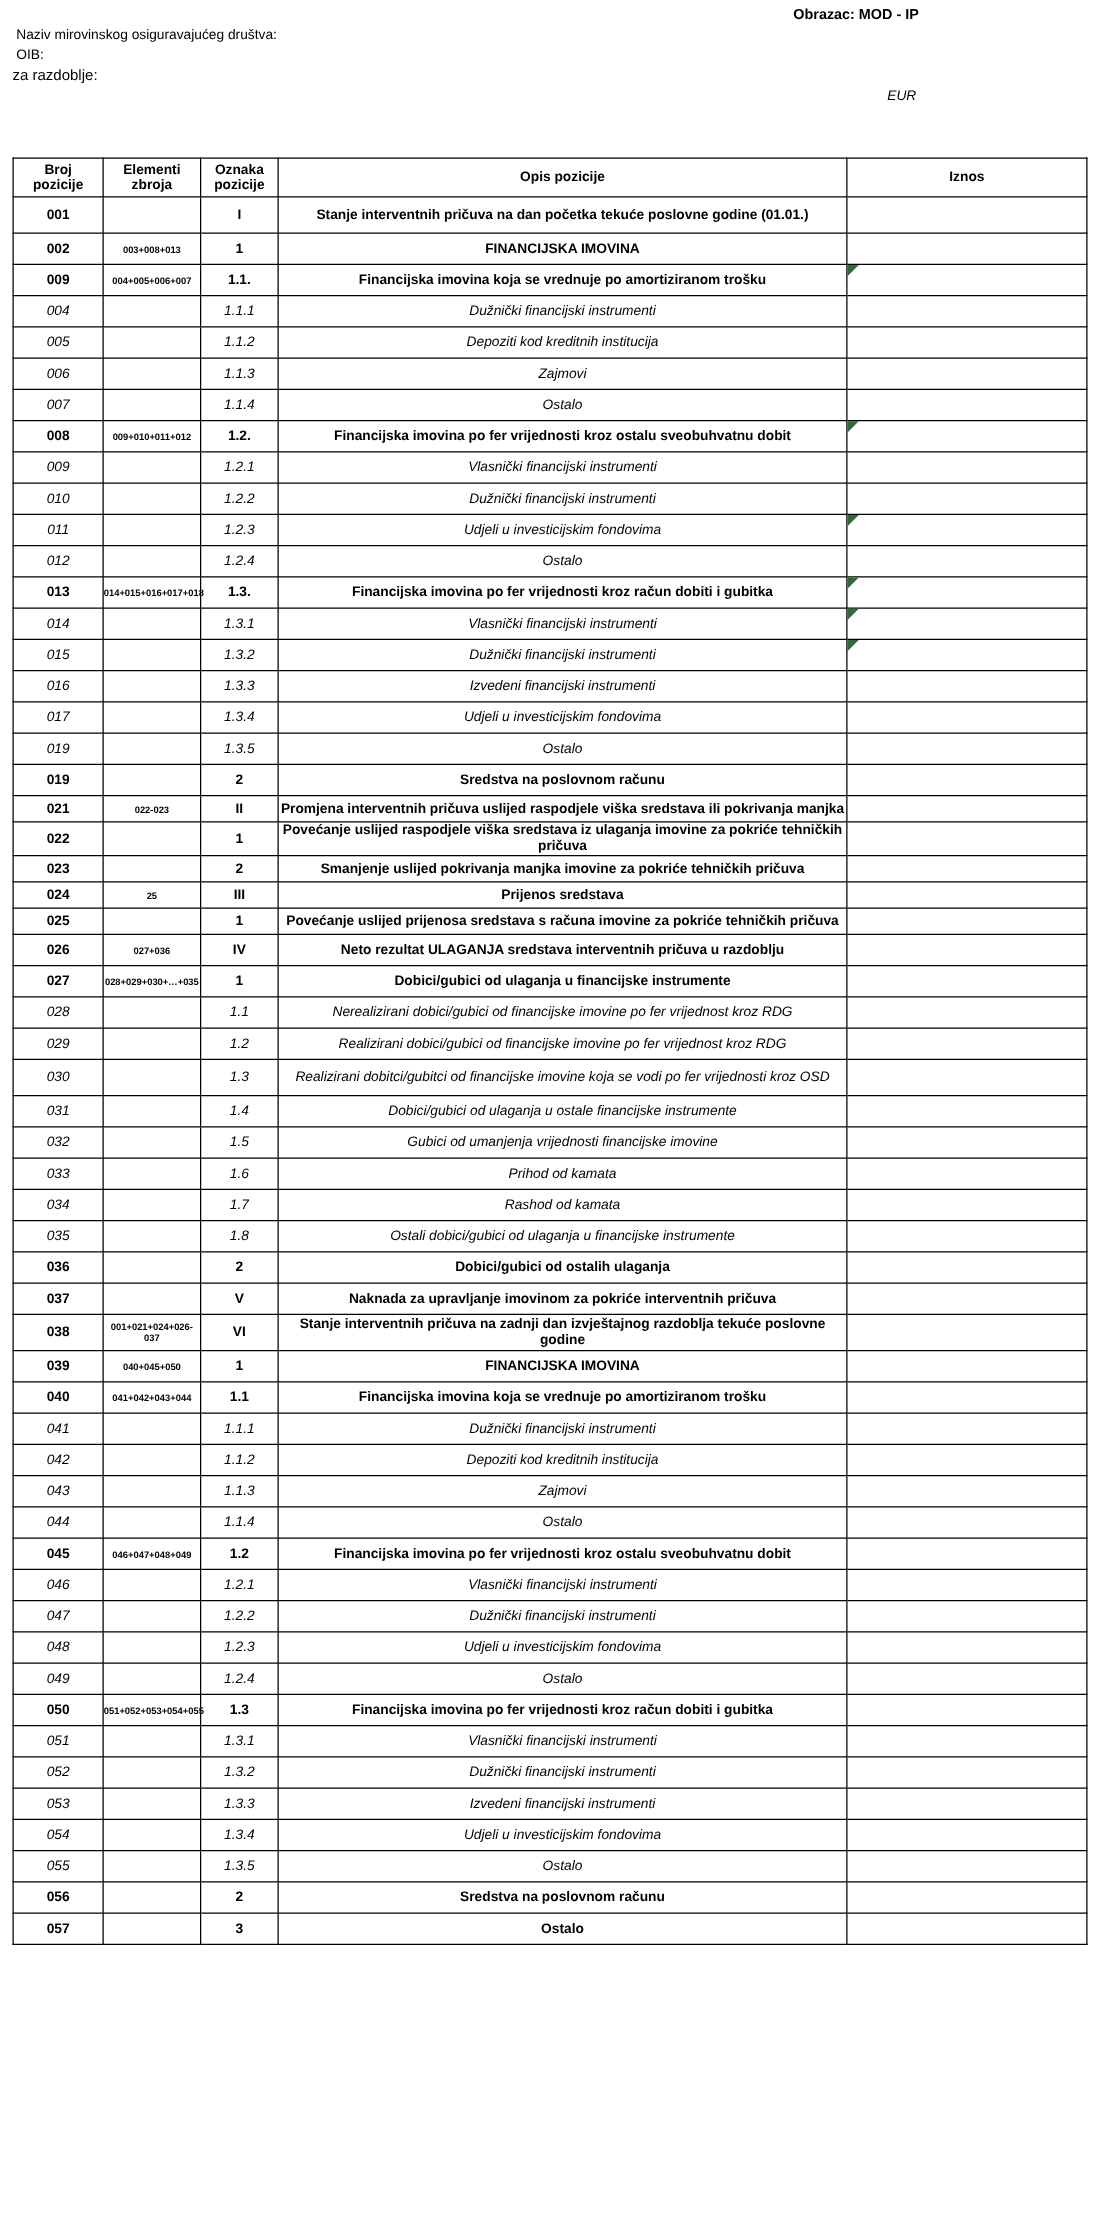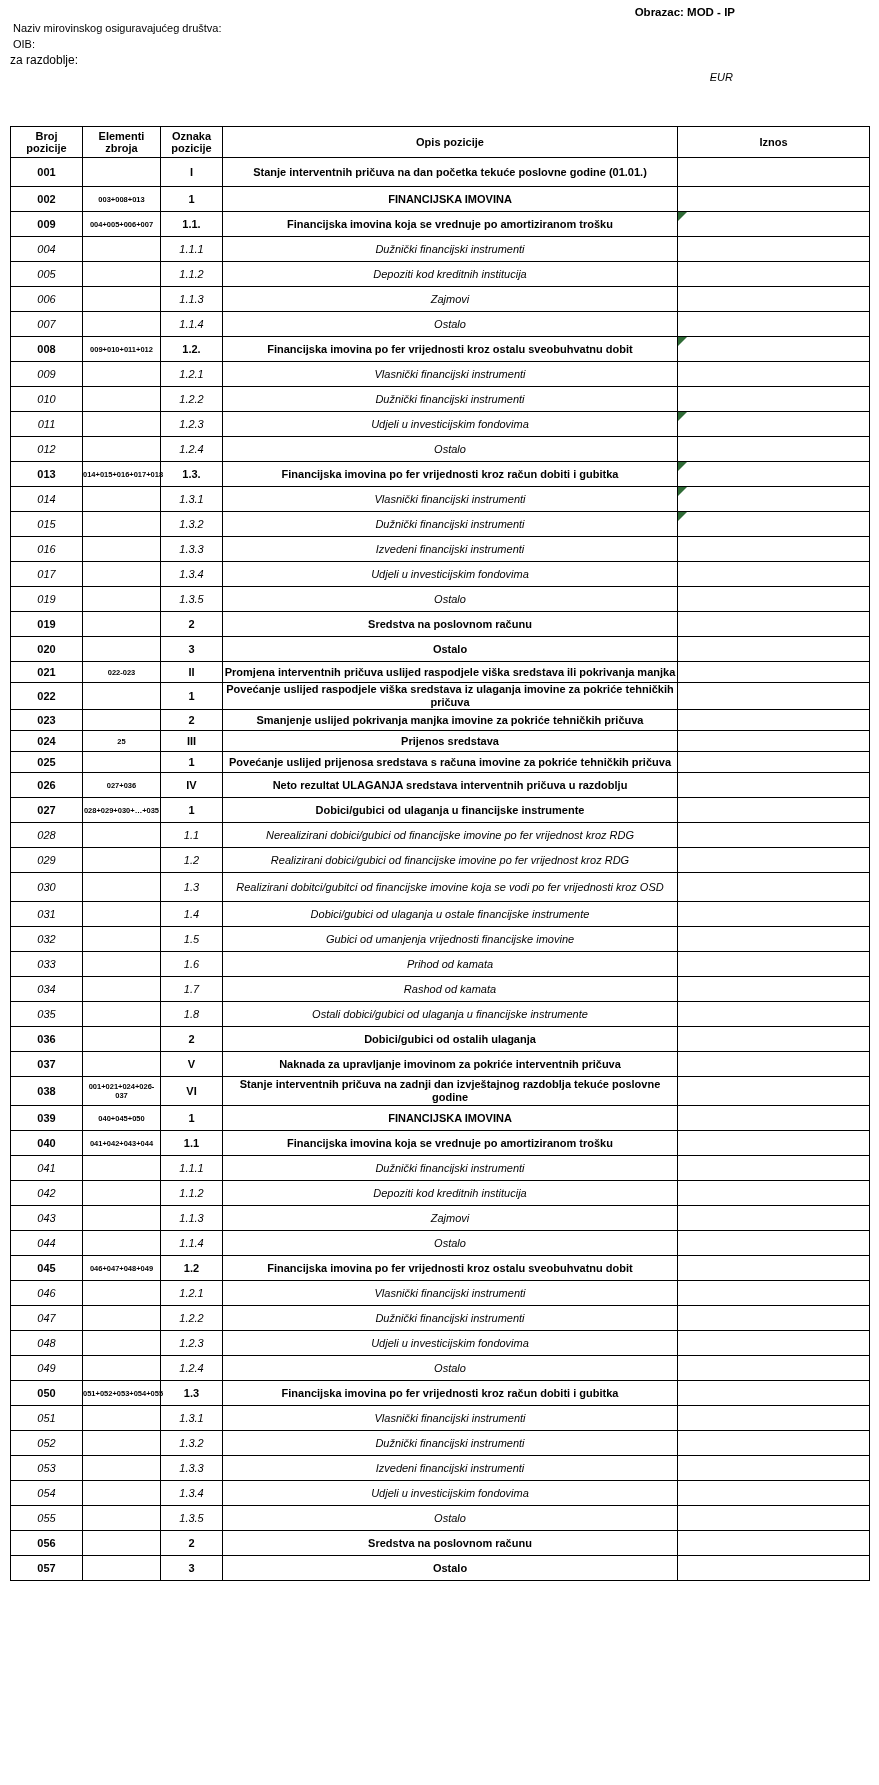--- a/index.html
+++ b/index.html
@@ -298,27 +298,20 @@
           <td class="opis italic">Ostalo</td>
           <td class="iznos"></td>
         </tr>
         <tr class="r-std">
           <td class="broj">019</td>
           <td class="elem"></td>
           <td class="oznaka">2</td>
           <td class="opis">Sredstva na poslovnom računu</td>
           <td class="iznos"></td>
         </tr>
-        <tr class="r-std">
-          <td class="broj">020</td>
-          <td class="elem"></td>
-          <td class="oznaka">3</td>
-          <td class="opis">Ostalo</td>
-          <td class="iznos"></td>
-        </tr>
         <tr class="r-short">
           <td class="broj">021</td>
           <td class="elem">022-023</td>
           <td class="oznaka">II</td>
           <td class="opis">Promjena interventnih pričuva uslijed raspodjele viška sredstava ili pokrivanja manjka</td>
           <td class="iznos"></td>
         </tr>
         <tr class="r-short">
           <td class="broj">022</td>
           <td class="elem"></td>

